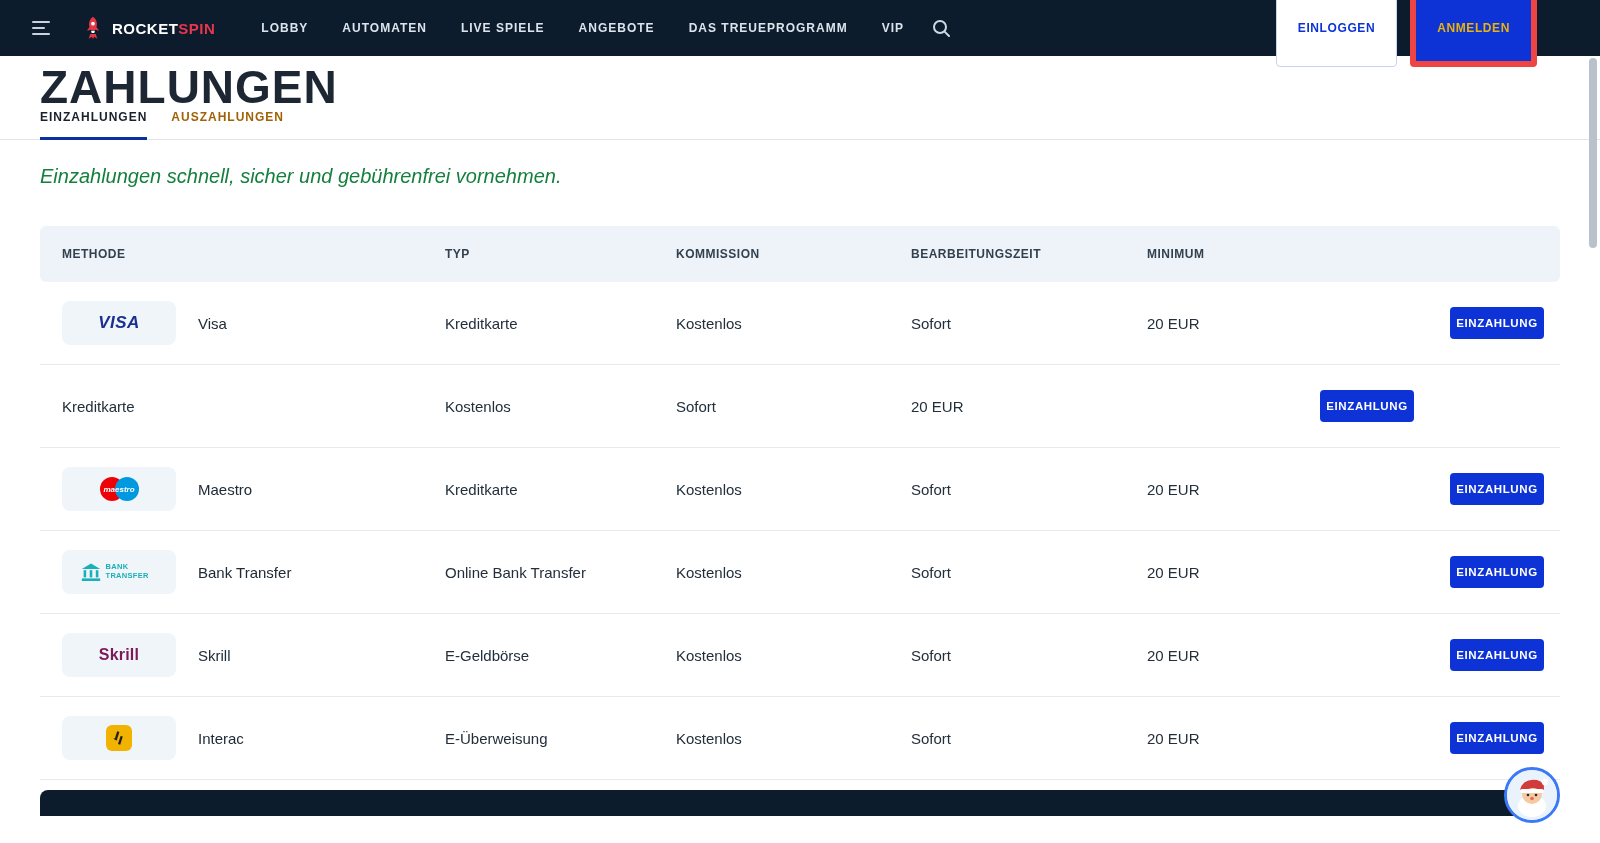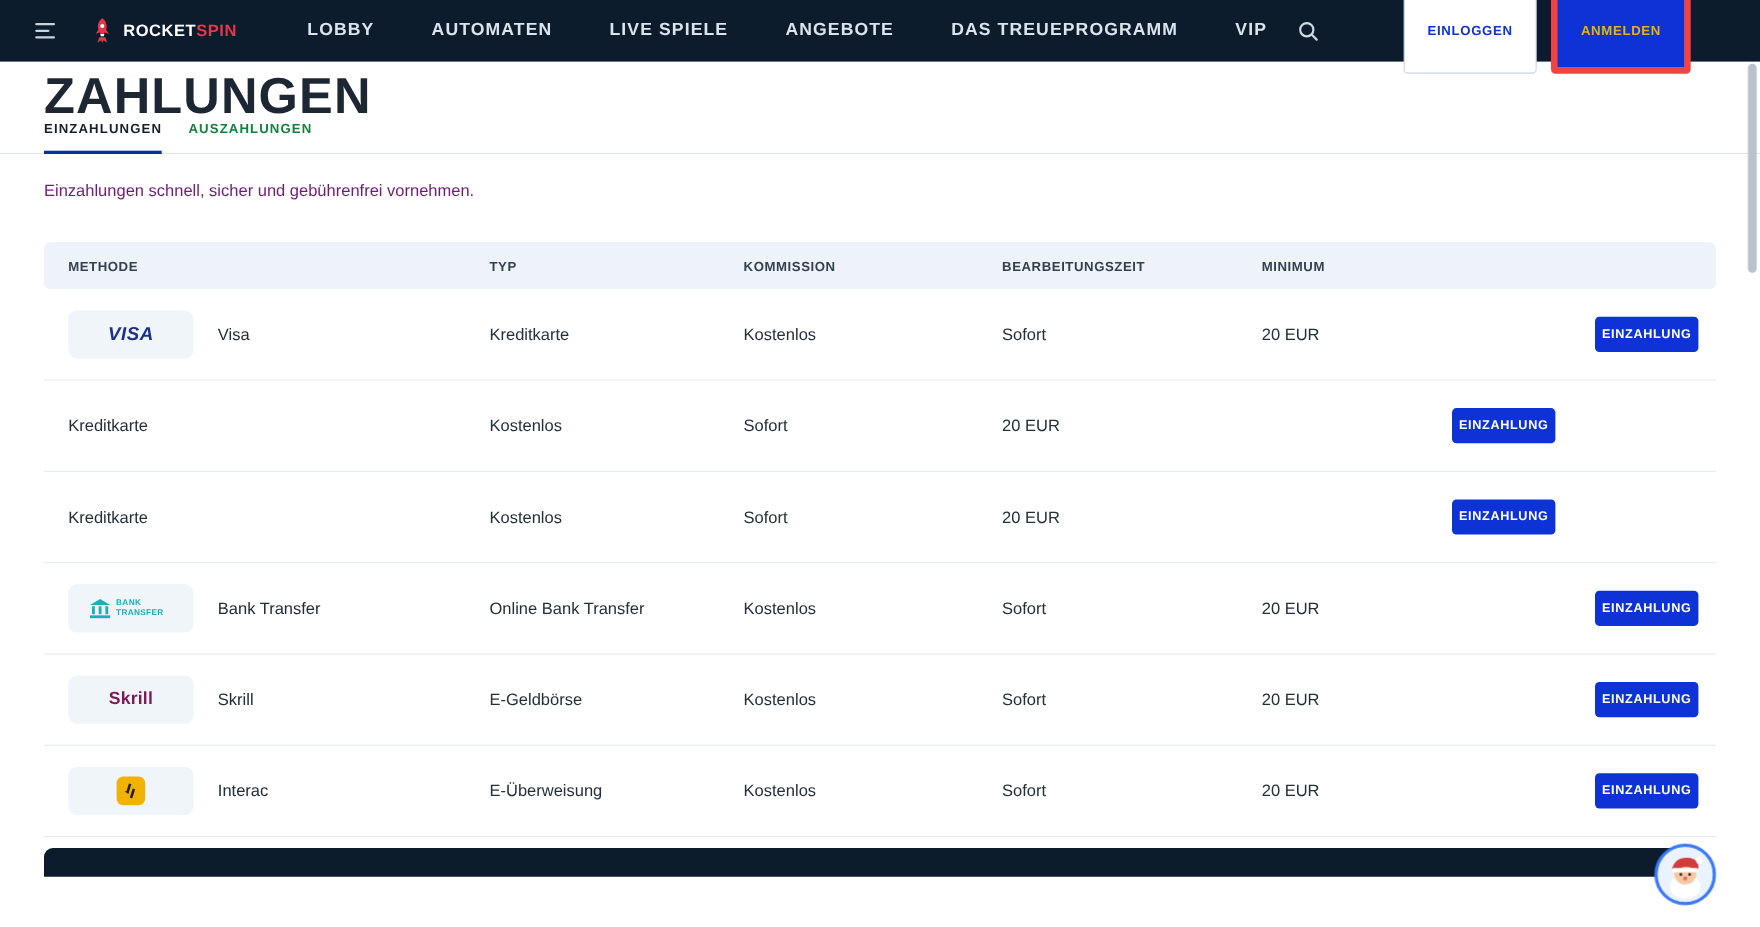--- a/index.html
+++ b/index.html
@@ -13,45 +13,45 @@
   .hamburger span { display: block; height: 2px; background: #c9d3dd; border-radius: 1px; }
   .hamburger span:nth-child(1){ width: 18px; }
   .hamburger span:nth-child(2){ width: 13px; }
   .hamburger span:nth-child(3){ width: 18px; }
   .logo { display: flex; align-items: center; margin-left: 28px; cursor: pointer; }
   .logo-badge { width: 26px; height: 26px; margin-right: 6px; display: inline-flex; }
   .logo-text { font-size: 15px; font-weight: bold; letter-spacing: .5px; }
   .logo-text .lp { color: #ffffff; }
   .logo-text .ls { color: #e8364c; }
   .links { display: flex; align-items: center; gap: 34px; margin-left: 46px; }
-  .nav-link { font-size: 16px; font-weight: bold; letter-spacing: 1px; color: #dbe4ec;
-    text-transform: uppercase; text-decoration: none; cursor: pointer; white-space: nowrap; margin-left: 18px; }
+  .nav-link { font-size: 12px; font-weight: bold; letter-spacing: 1px; color: #dbe4ec;
+    text-transform: uppercase; text-decoration: none; cursor: pointer; white-space: nowrap; }
   .search { margin-left: 28px; display: inline-flex; cursor: pointer; }
   .auth { margin-left: auto; display: flex; gap: 13px; }
   .btn { font-size: 12px; font-weight: bold; letter-spacing: .6px; text-transform: uppercase;
     border-radius: 4px; padding: 26px 21px; cursor: pointer; }
   .btn-outline { background: #ffffff; color: #0d33d6; border: 1px solid #c7d3ef; }
   .btn-solid { background: #0d33d6; color: #eab308; border: 6px solid #ef4444; }
 
   
   .page-title { margin: 8px 0 0 40px; font-size: 46px; line-height: 1; font-weight: bold;
     letter-spacing: 1px; color: #1d2733; text-transform: uppercase; }
   .tabs { display: flex; gap: 24px; padding: 0 40px;
     border-bottom: 1px solid #e2e6ea; }
   .tab { font-size: 12px; font-weight: bold; letter-spacing: 1px; text-transform: uppercase;
-    padding-bottom: 13px; color: #15803d; cursor: pointer; border-bottom: 3px solid transparent;
+    padding-bottom: 13px; color: #a16207; cursor: pointer; border-bottom: 3px solid transparent;
     margin-bottom: -1px; }
   .tab.active { color: #17202b; border-bottom-color: #0c2fa0; }
-  .desc { margin: 25px 40px 0; font-size: 15px; color: #701a75; }
+  .desc { margin: 25px 40px 0; font-size: 20px; color: #15803d; font-style: italic; }
 
   
   .table { margin: 38px 40px 0; }
   .grid { display: grid; grid-template-columns: 383px 231px 235px 236px 1fr 130px;
     align-items: center; padding: 0 16px 0 22px; }
-  .thead { background: #edf3f9; height: 43px; border-radius: 6px; }
+  .thead { background: #edf3f9; height: 56px; border-radius: 6px; }
   .th { font-size: 12px; font-weight: bold; letter-spacing: .5px; color: #33414f;
     text-transform: uppercase; }
   .trow { height: 83px; border-bottom: 1px solid #e6eaee; }
   .cell { font-size: 15px; color: #232f3b; }
   .method { display: flex; align-items: center; gap: 22px; }
   .tile { width: 114px; height: 44px; background: #f0f5fa; border-radius: 8px;
     display: flex; align-items: center; justify-content: center; flex-shrink: 0; }
   .mname { font-size: 15px; color: #202c38; }
   .action { display: flex; justify-content: flex-end; }
   .pay-btn { width: 94px; padding: 10px 0; background: #0d33d6; color: #fff; border: none;
@@ -172,20 +172,30 @@
     <div class="cell">Kreditkarte</div>
     <div class="cell">Kostenlos</div>
     <div class="cell">Sofort</div>
     <div class="cell">20 EUR</div>
     <div class="cell action">
         <button class="pay-btn">EINZAHLUNG</button>
       </div>
   </div>
 
   <div class="grid trow">
+    <div class="cell method">
+      <div class="tile">
+        <span class="maestro-wrap">
+          <span class="ma-red"></span>
+            <span class="ma-blue"></span>
+          <span class="ma-word">maestro</span>
+        </span>
+      </div>
+      <span class="mname">Maestro</span>
+    </div>
     <div class="cell">Kreditkarte</div>
     <div class="cell">Kostenlos</div>
     <div class="cell">Sofort</div>
     <div class="cell">20 EUR</div>
     <div class="cell action">
         <button class="pay-btn">EINZAHLUNG</button>
       </div>
   </div>
 
   <div class="grid trow">

